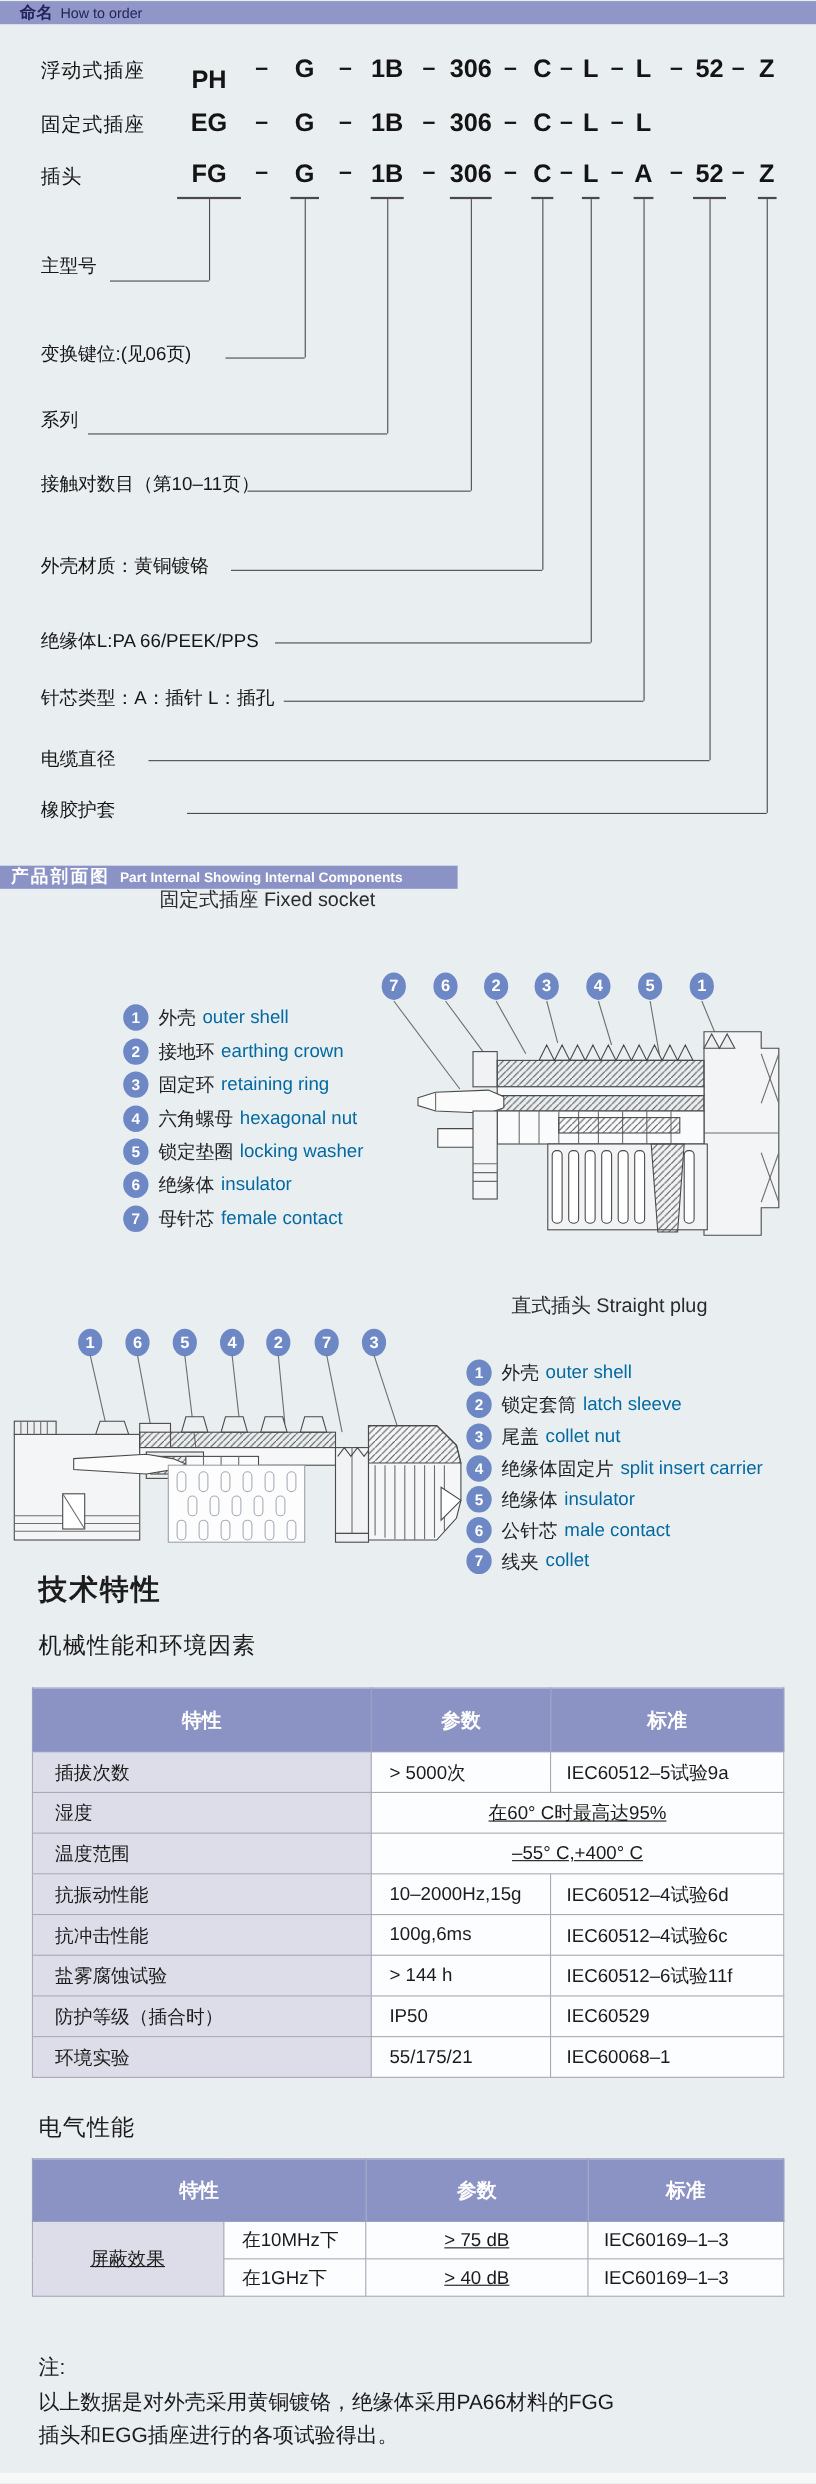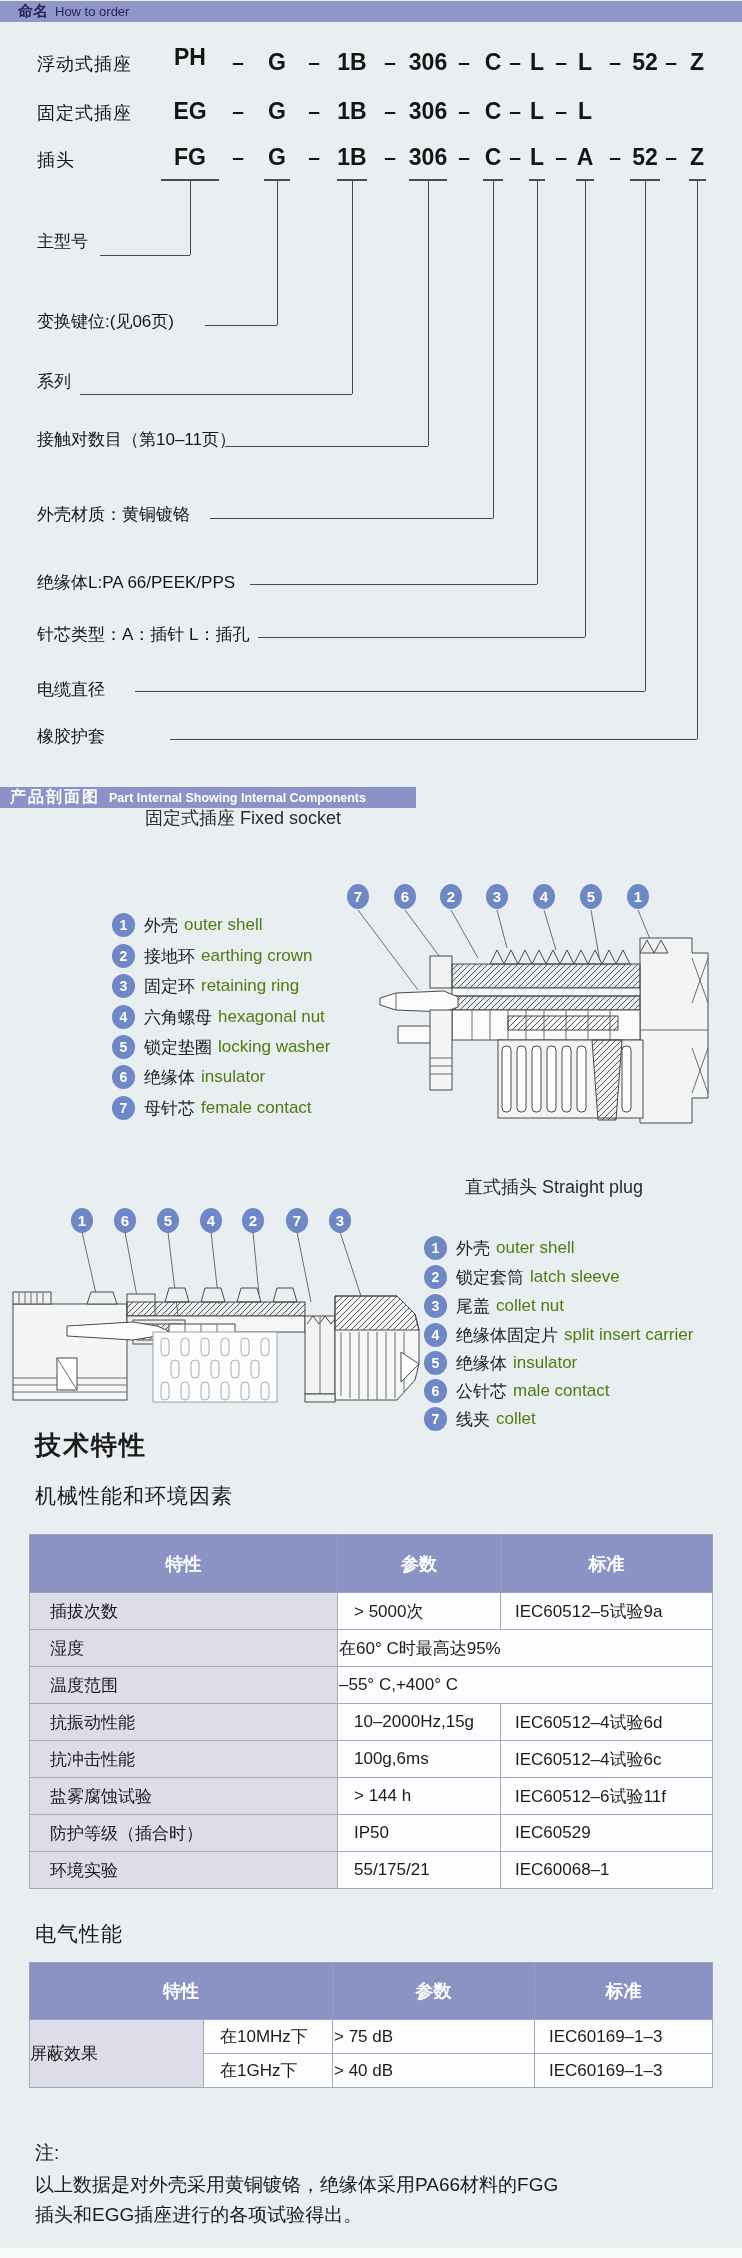--- a/index.html
+++ b/index.html
@@ -22,54 +22,54 @@
   .fline{position:absolute;height:1px;background:#4a4a4a;}
   .fld{position:absolute;left:37px;font-size:17px;color:#161616;white-space:nowrap;}
   
   .sec-title{position:absolute;font-size:18px;color:#2b2b2b;white-space:nowrap;}
   .co{position:absolute;width:22px;height:25px;border-radius:50%;background:#6e87c5;color:#fff;
       font-size:15px;font-weight:bold;text-align:center;line-height:25px;}
   .part{position:absolute;display:flex;align-items:center;height:26px;white-space:nowrap;}
   .part .pco{width:23px;height:24px;border-radius:50%;background:#6e87c5;color:#fff;font-size:14px;
       font-weight:bold;text-align:center;line-height:24px;flex:0 0 auto;}
   .part .cn{font-size:17px;margin-left:9px;color:#222;}
-  .part .en{font-size:17px;margin-left:6px;color:#4d7c0f;}
+  .part .en{font-size:17px;margin-left:6px;color:#0369a1;}
   svg{position:absolute;}
   svg line{stroke:#6d6d6d;stroke-width:1;}
   svg .dwg{stroke:#4a4a4a;stroke-width:1;}
   
   .h-big{position:absolute;left:35px;font-size:26px;font-weight:bold;color:#1c1c1c;letter-spacing:2px;}
   .h-mid{position:absolute;left:35px;font-size:21px;color:#1c1c1c;letter-spacing:1px;}
   
   table.spec{position:absolute;border-collapse:collapse;table-layout:fixed;width:683px;background:#fcfdfe;}
   table.spec th{background:#8b92c4;color:#ffffff;font-size:18px;font-weight:bold;border:1px solid #9ba1c0;}
   table.spec td{border:1px solid #a6aab6;font-size:17px;color:#1b1b1b;background:#fcfdfe;}
   table.spec td.k{background:#dcdde8;padding-left:20px;}
   table.spec td.v{padding-left:16px;}
-  table.spec td.c{}
+  table.spec td.c{text-align:center;text-decoration:underline;}
   table.spec td.s{padding-left:14px;}
   
   .note{position:absolute;left:35px;font-size:19px;color:#1b1b1b;line-height:30px;white-space:nowrap;}
   .strip{position:absolute;left:0;bottom:0;width:742px;height:10px;background:#f7f9f9;}
 </style>
 </head>
 <body>
 
 <div class="page">
 
   <div class="bar bar1">
     <span class="cn">命名</span>
     <span class="en">How to order</span>
   </div>
 
   <div class="order-label" style="top:52px">浮动式插座</div>
   <div class="order-label" style="top:101px">固定式插座</div>
   <div class="order-label" style="top:148px">插头</div>
 
-  <span class="code" style="left:190px;top:44px">PH</span>
+  <span class="code" style="left:190px;top:59px">PH</span>
   <span class="code" style="left:277px;top:49px">G</span>
   <span class="code" style="left:352px;top:49px">1B</span>
   <span class="code" style="left:428px;top:49px">306</span>
   <span class="code" style="left:493px;top:49px">C</span>
   <span class="code" style="left:537px;top:49px">L</span>
   <span class="code" style="left:585px;top:49px">L</span>
   <span class="code" style="left:645px;top:49px">52</span>
   <span class="code" style="left:697px;top:49px">Z</span>
   <span class="dash" style="left:238px;top:50px">–</span>
   <span class="dash" style="left:314px;top:50px">–</span>

